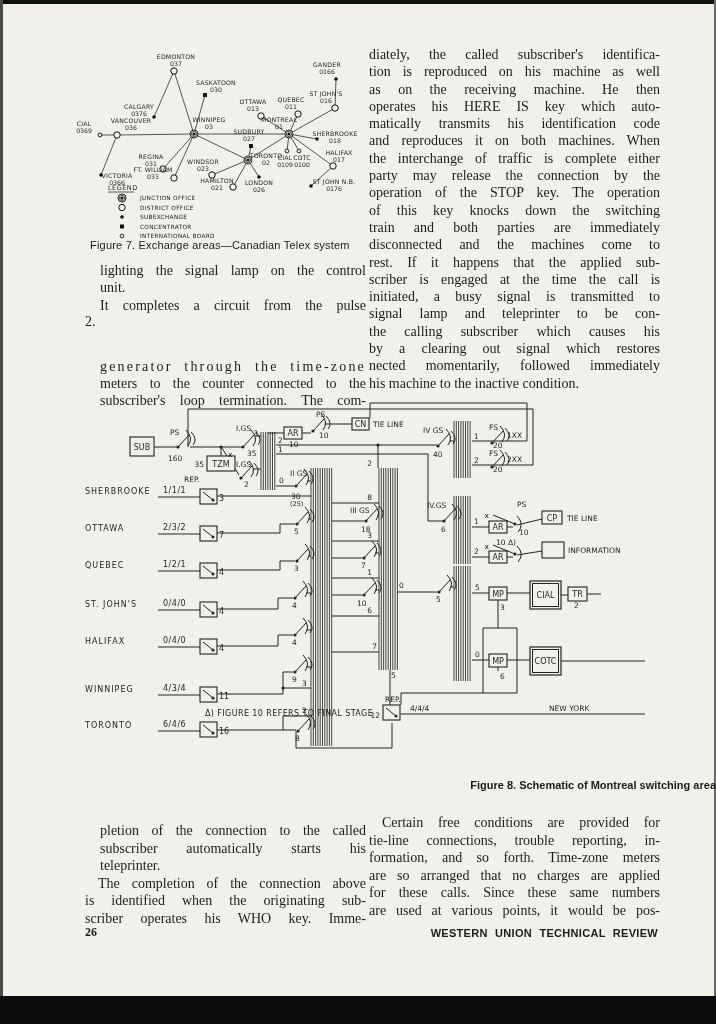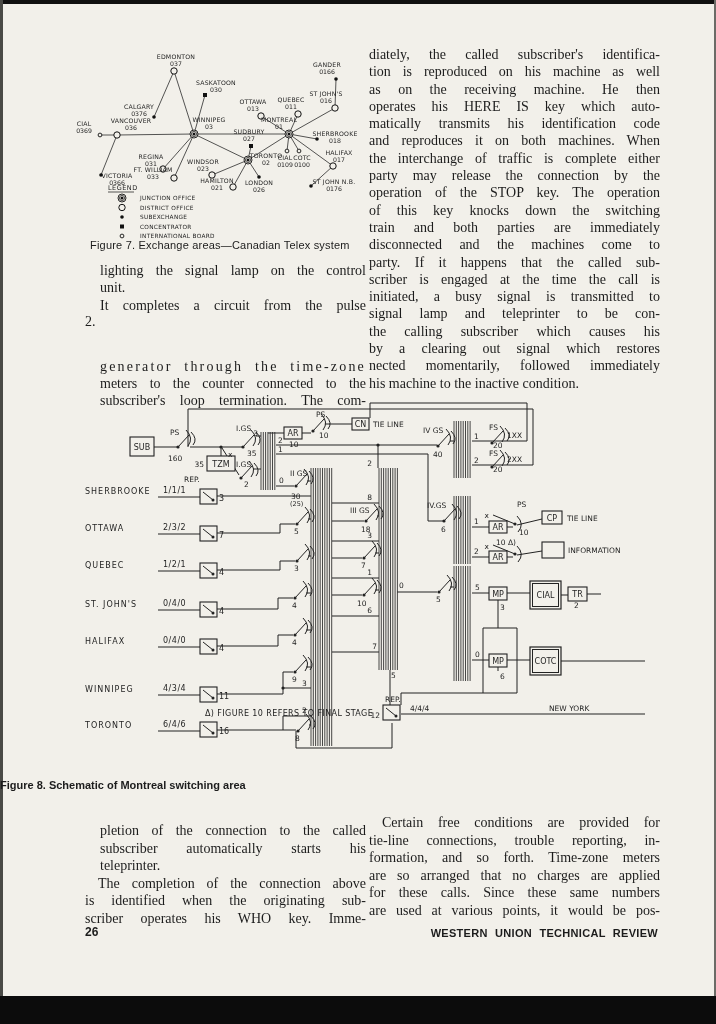--- a/index.html
+++ b/index.html
@@ -14,23 +14,23 @@
   .lb{left:85px;top:822px;width:281px;}
   .rb{left:369px;top:814px;width:291px;}
   .tl{font-size:14px;line-height:17.3px;text-align:justify;text-align-last:justify;}
   .lb .tl,.rb .tl{line-height:17.5px;}
   .tl.nj{text-align-last:auto;}
   .tl.sp{letter-spacing:2.2px;margin-top:44px;}
   .tl.in{text-indent:13px;}
   .ind15{margin-left:15px;}
   .listnum{position:absolute;left:0;top:52px;font-size:14px;}
   .f7cap{position:absolute;left:90px;top:239px;font-family:"Liberation Sans",sans-serif;font-weight:normal;font-size:11px;letter-spacing:0.2px;}
-  .f8cap{position:absolute;left:0;top:779px;width:716px;text-align:left;font-family:"Liberation Sans",sans-serif;font-weight:bold;font-size:11px;}
+  .f8cap{position:absolute;left:0;top:779px;width:716px;text-align:right;font-family:"Liberation Sans",sans-serif;font-weight:bold;font-size:11px;}
   .f8foot{position:absolute;left:205px;top:709px;font-family:"DejaVu Sans",sans-serif;font-size:8px;letter-spacing:0.4px;}
-  .pnum{position:absolute;left:85px;top:925px;font-family:Liberation Sans, sans-serif;font-weight:bold;font-size:12px;}
+  .pnum{position:absolute;left:85px;top:925px;font-family:Liberation Serif, serif;font-weight:bold;font-size:12px;}
   .journal{position:absolute;right:58px;top:927px;font-family:Liberation Sans, sans-serif;font-weight:bold;font-size:11px;letter-spacing:0.3px;word-spacing:4px;}
   svg{position:absolute;}
   svg text{font-family:"DejaVu Sans",sans-serif;fill:#1f1f1f;}
 </style>
 </head>
 <body>
 
 <div class="page">
   <div class="bar-top"></div>
   <div class="edge-l"></div>
@@ -212,21 +212,21 @@
       <div class="tl">as on the receiving machine. He then</div>
       <div class="tl">operates his HERE IS key which auto-</div>
       <div class="tl">matically transmits his identification code</div>
       <div class="tl">and reproduces it on both machines. When</div>
       <div class="tl">the interchange of traffic is complete either</div>
       <div class="tl">party may release the connection by the</div>
       <div class="tl">operation of the STOP key. The operation</div>
       <div class="tl">of this key knocks down the switching</div>
       <div class="tl">train and both parties are immediately</div>
       <div class="tl">disconnected and the machines come to</div>
-      <div class="tl">party. If it happens that the called sub-</div>
+      <div class="tl">rest. If it happens that the applied sub-</div>
       <div class="tl">scriber is engaged at the time the call is</div>
       <div class="tl">initiated, a busy signal is transmitted to</div>
       <div class="tl">signal lamp and teleprinter to be con-</div>
       <div class="tl">the calling subscriber which causes his</div>
       <div class="tl">by a clearing out signal which restores</div>
       <div class="tl">nected momentarily, followed immediately</div>
       <div class="tl nj">his machine to the inactive condition.</div>
     </div>
 
   <div class="col lt">

